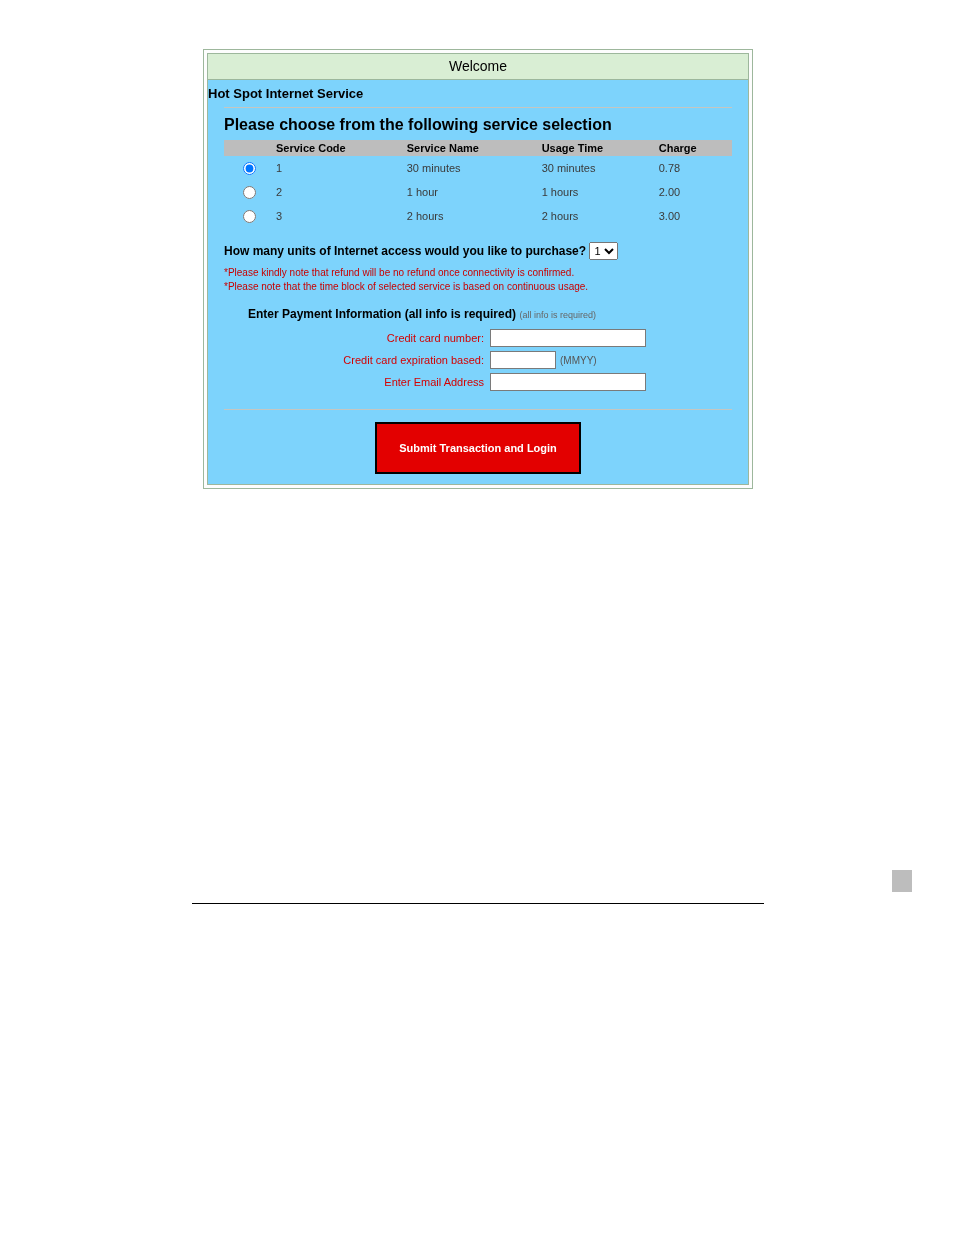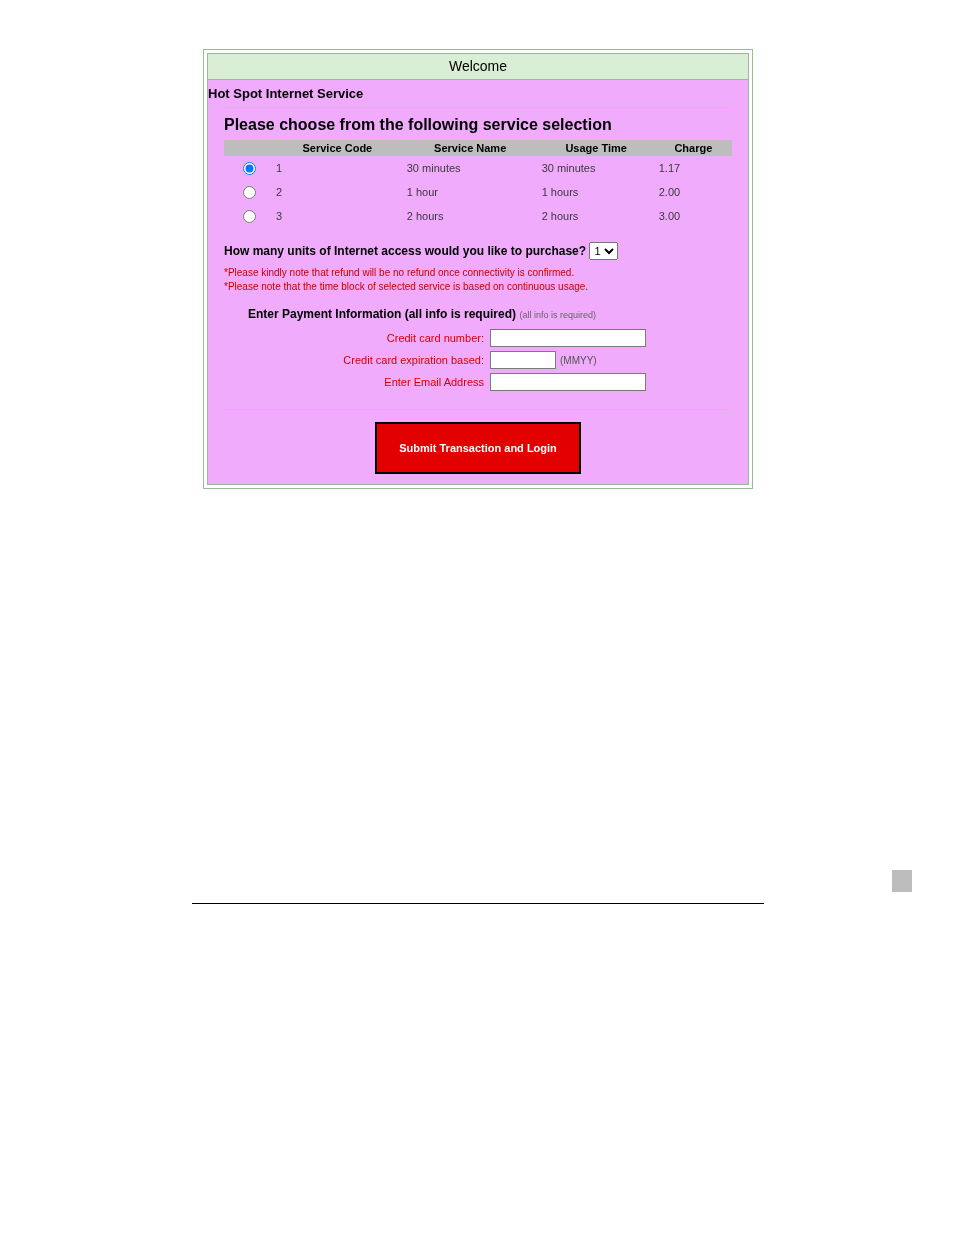--- a/index.html
+++ b/index.html
@@ -19,21 +19,21 @@
     left: 203px;
     top: 49px;
     width: 550px;
     border: 1px solid #9db79c;
     padding: 3px;
     background: #fdfdfd;
     box-sizing: border-box;
   }
   .panel-inner {
     border: 1px solid #9db79c;
-    background: #f0abfc;
+    background: #7dd3fc;
   }
   .welcome-bar {
     background: #d9eed4;
     border-bottom: 1px solid #9db79c;
     text-align: center;
     font-size: 14px;
     padding: 4px 0 5px 0;
     color: #000;
   }
   .subtitle {
@@ -55,21 +55,21 @@
     font-weight: bold;
     margin: 6px 0 6px 0;
   }
   table.svc {
     width: 100%;
     border-collapse: collapse;
     font-size: 11px;
   }
   table.svc th {
     background: #bdbdbd;
-    text-align: center;
+    text-align: left;
     font-weight: bold;
     padding: 2px 4px;
     font-size: 11px;
   }
   table.svc th.radio-col { width: 40px; }
   table.svc td {
     padding: 3px 4px;
     color: #3a3a3a;
   }
   td.radio-cell { text-align: center; }
@@ -184,21 +184,21 @@
             </tr>
           </thead>
           <tbody>
             <tr>
               <td class="radio-cell">
                 <input type="radio" name="svc" checked="" style="">
               </td>
               <td>1</td>
               <td>30 minutes</td>
               <td>30 minutes</td>
-              <td>1.17</td>
+              <td>0.78</td>
             </tr>
             <tr>
               <td class="radio-cell">
                 <input type="radio" name="svc" style="">
               </td>
               <td>2</td>
               <td>1 hour</td>
               <td>1 hours</td>
               <td>2.00</td>
             </tr>

